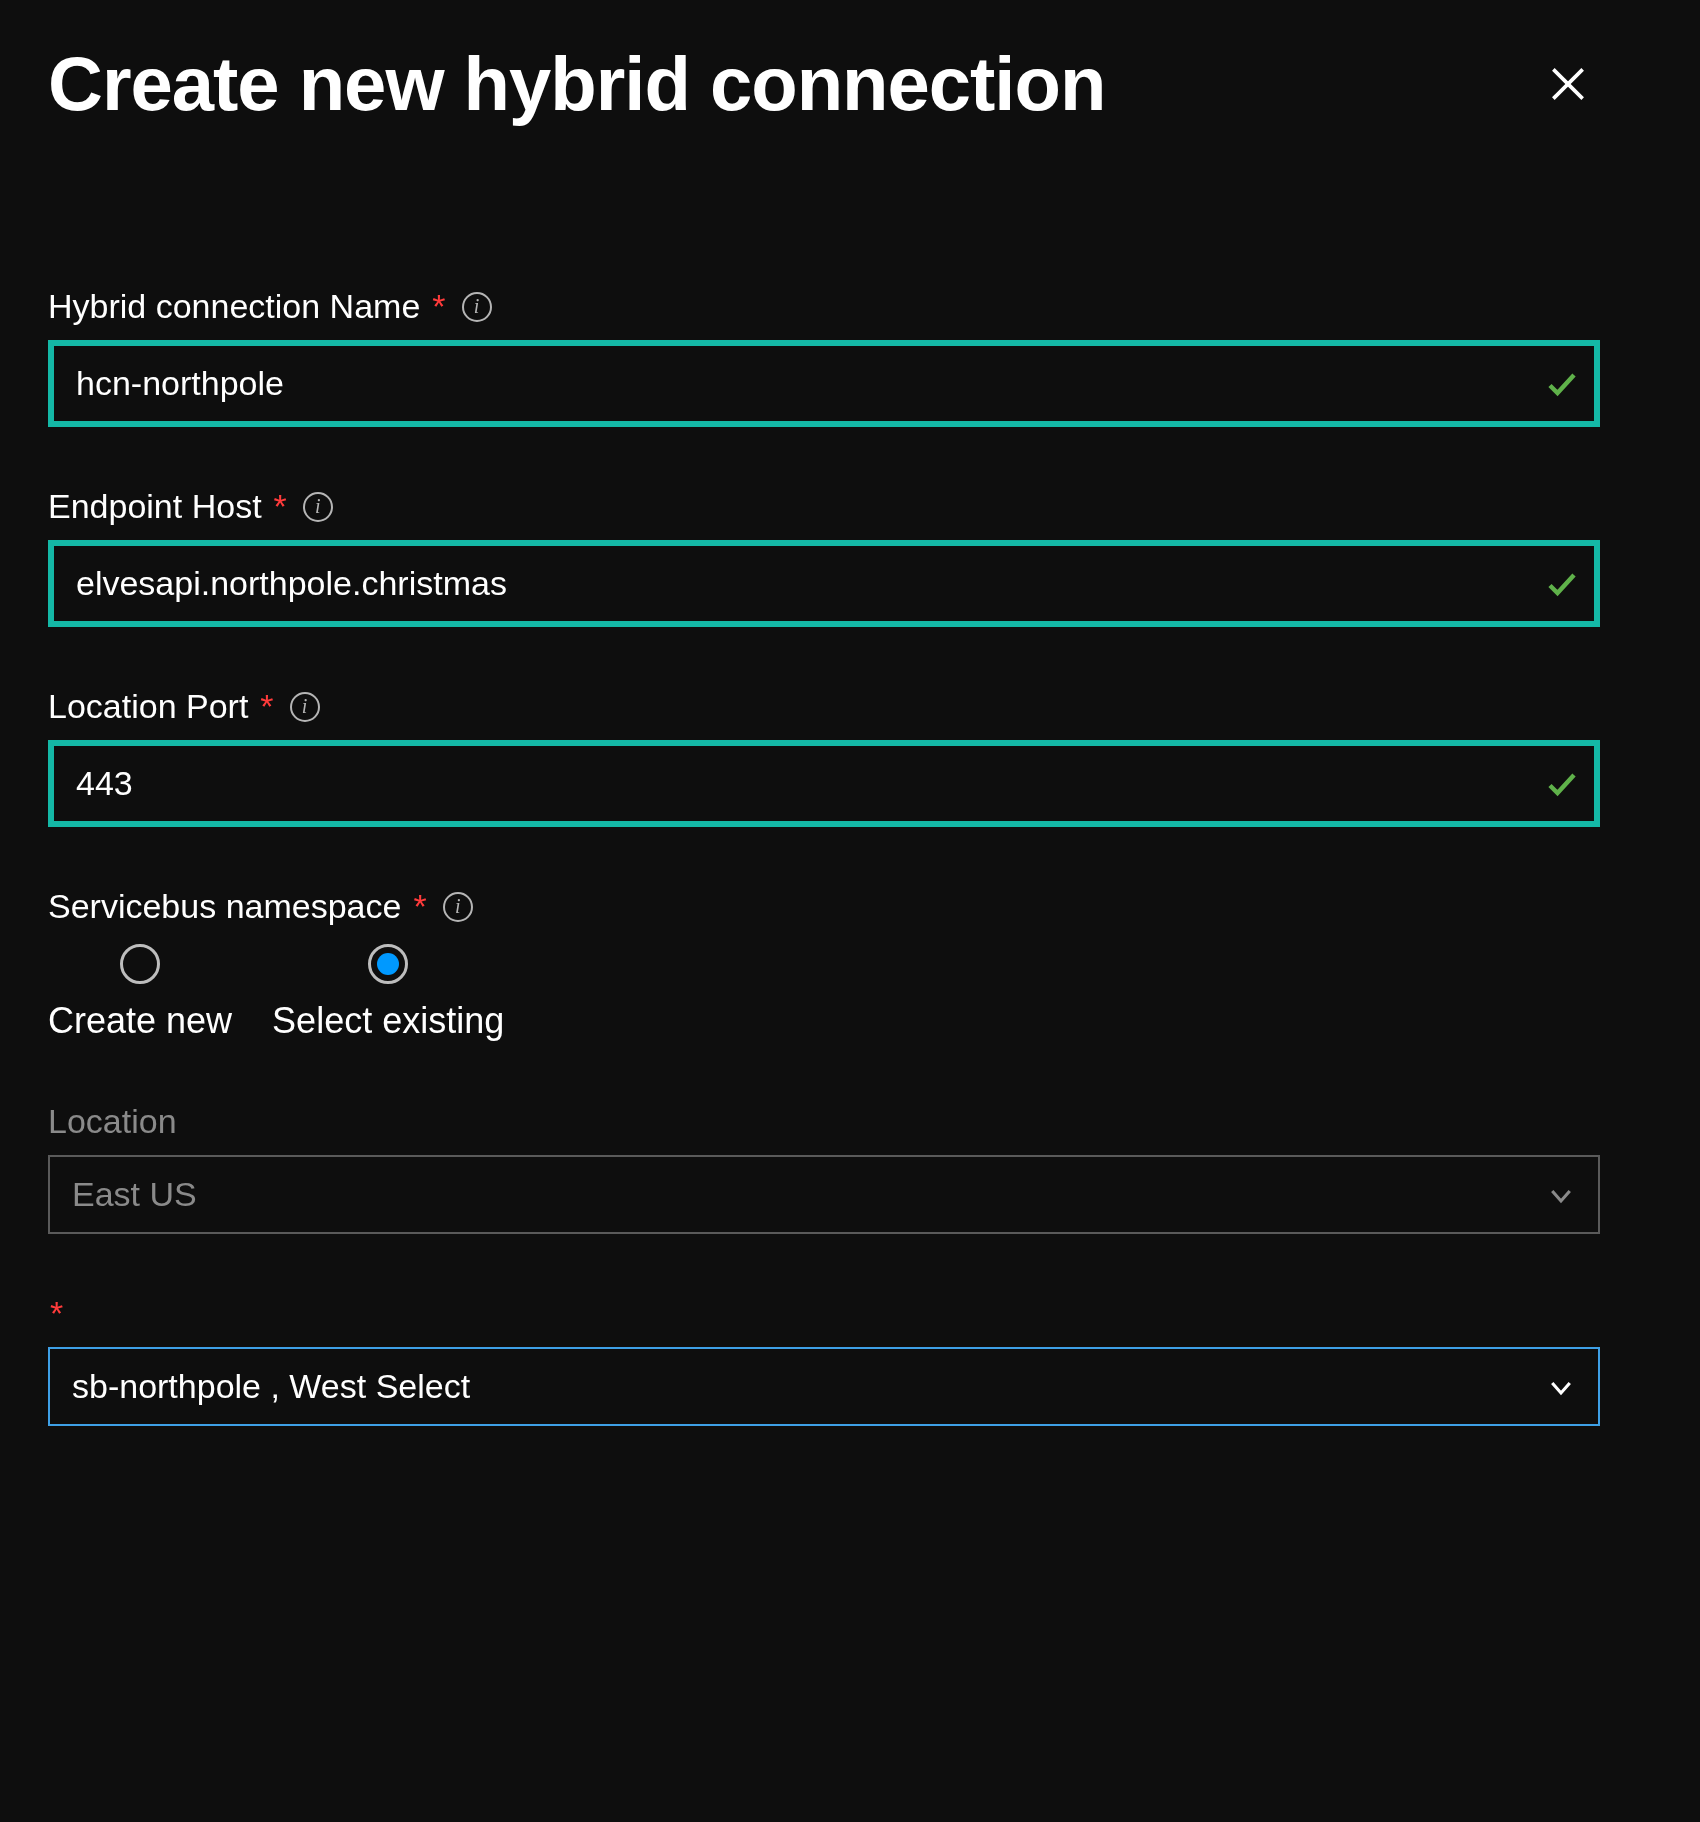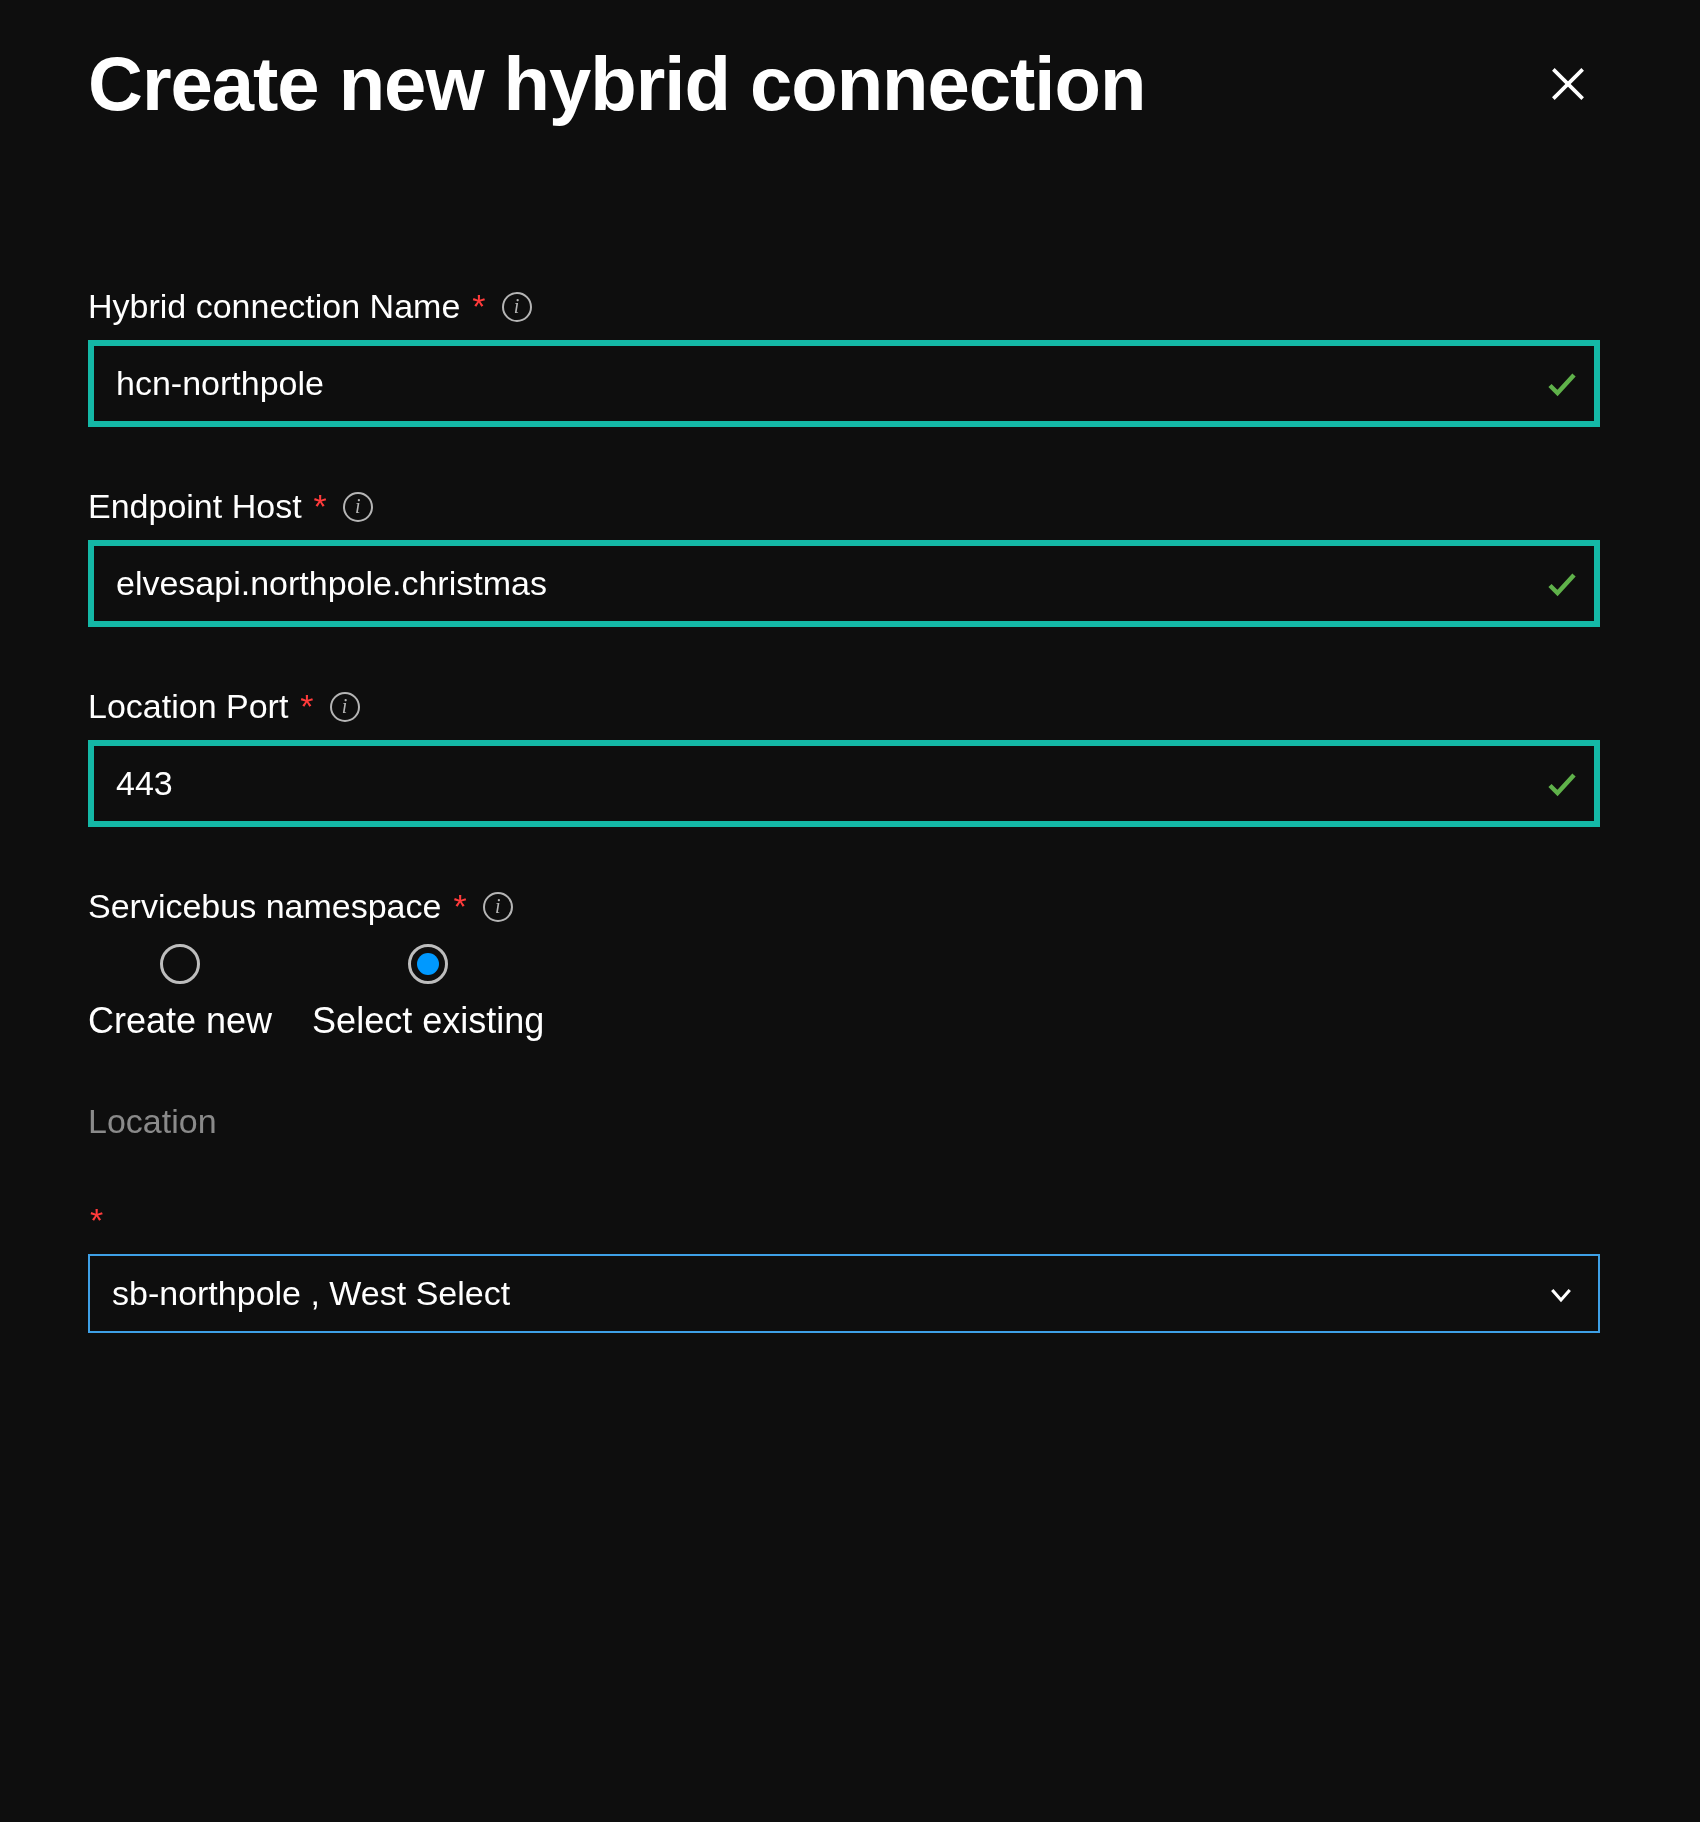--- a/index.html
+++ b/index.html
@@ -8,21 +8,21 @@
     padding: 0;
     background: #000000;
     color: #ffffff;
     font-family: "Segoe UI", Arial, sans-serif;
     width: 1700px;
     height: 1822px;
     overflow: hidden;
   }
   .panel {
     background: #0e0e0e;
-    padding: 40px 100px 100px 88px;
+    padding: 40px 100px 100px 48px;
     width: 100%;
     height: 100%;
   }
   .header {
     display: flex;
     align-items: center;
     justify-content: space-between;
     margin-bottom: 160px;
   }
   .title {
@@ -230,20 +230,28 @@
           </span>
         <span class="radio-label">Select existing</span>
       </div>
     </div>
   </div>
 
   <div class="field-block">
     <div class="label-row disabled">
       <span>Location</span>
     </div>
+    <div class="select-box disabled">
+      <span>East US</span>
+      <span class="chevron">
+        <svg viewBox="0 0 24 24">
+            <polyline points="5,8 12,16 19,8"></polyline>
+          </svg>
+      </span>
+    </div>
   </div>
 
   <div class="field-block">
     <div class="label-row">
       <span class="required">*</span>
     </div>
     <div class="select-box active">
       <span>sb-northpole , West Select</span>
       <span class="chevron">
         <svg viewBox="0 0 24 24">

